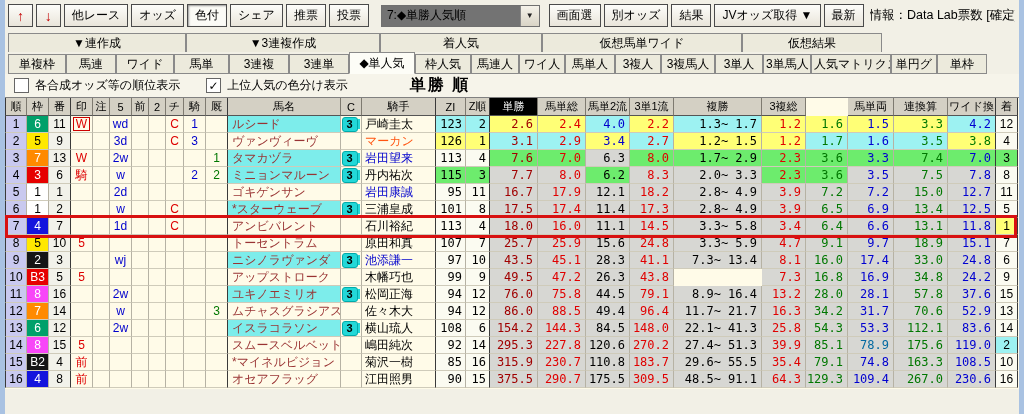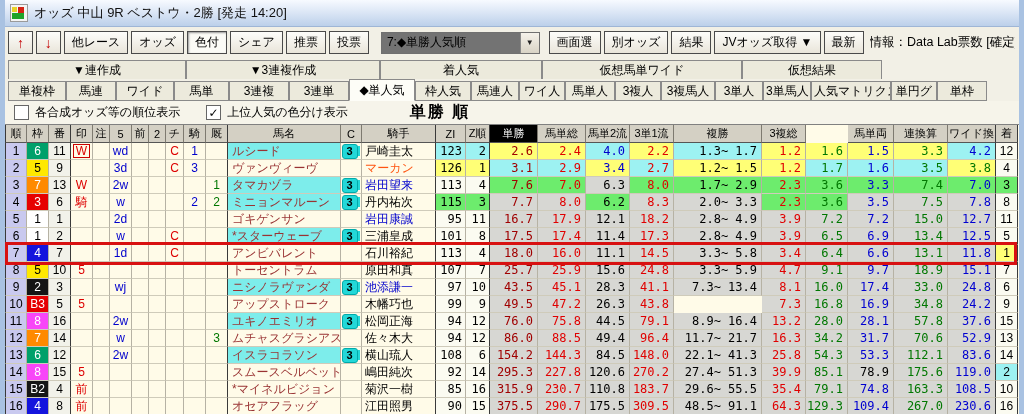--- a/index.html
+++ b/index.html
@@ -74,28 +74,20 @@
           display:inline-flex;align-items:center;justify-content:center;font-size:11px;font-weight:bold;color:#000;position:relative;margin-right:3px;}
   .cbadge::after{content:"";position:absolute;right:-3px;top:1px;width:2px;height:10px;background:#23d8d8;}
   .zicell{background:#fbfbf1;justify-content:flex-end;padding-right:3px;font-family:"DejaVu Sans Mono","Liberation Mono",monospace;}
   .fincell{background:#fbfbf1;}
   .rowhl{position:absolute;left:0;width:1012px;height:23px;border:3px solid #d81111;box-sizing:border-box;pointer-events:none;}
 </style>
 </head>
 <body>
 
 <div class="window">
-  <div class="titlebar">
-    <span class="appicon">
-        <i class="g"></i>
-        <i class="r"></i>
-        <i class="y"></i>
-      </span>
-    <span>オッズ 中山 9R ベストウ・2勝 [発走 14:20]</span>
-  </div>
 
   <div class="toolbar">
     <div class="tbtn arrowbtn">
         <span>↑</span>
       </div>
     <div class="tbtn arrowbtn">
         <span>↓</span>
       </div>
     <span class="tbtn">他レース</span>
       <span class="tbtn">オッズ</span>
@@ -650,21 +642,21 @@
         <div class="gcell jockey bdrD" style="width: 74px;">嶋田純次</div>
         <div class="gcell zicell" style="width: 30px;">92</div>
         <div class="gcell zicell bdrD" style="width: 24px;">14</div>
         <div class="gcell num" style="width: 48px; color: rgb(160, 0, 0);">295.3</div>
         <div class="gcell num" style="width: 48px; color: rgb(224, 0, 0);">227.8</div>
         <div class="gcell num" style="width: 44px; color: rgb(0, 0, 0);">120.6</div>
         <div class="gcell num" style="width: 44px; color: rgb(224, 0, 0);">270.2</div>
         <div class="gcell num" style="width: 88px; color: rgb(0, 0, 0);">27.4~ 51.3</div>
         <div class="gcell num" style="width: 44px; color: rgb(224, 0, 0);">39.9</div>
         <div class="gcell num" style="width: 42px; color: rgb(0, 119, 0);">85.1</div>
-        <div class="gcell num" style="width: 46px; color: #000000;">78.9</div>
+        <div class="gcell num" style="width: 46px; color: #0369a1;">78.9</div>
         <div class="gcell num" style="width: 54px; color: rgb(0, 119, 0);">175.6</div>
         <div class="gcell num bdrD" style="width: 48px; color: rgb(0, 0, 208);">119.0</div>
         <div class="gcell fincell bg-c bdrD" style="width: 22px;">2</div>
       </div>
       <div class="grow">
         <div class="gcell rankcell" style="width: 22px;">15</div>
         <div class="gcell f2" style="width: 22px;">B2</div>
         <div class="gcell numcell bdrD" style="width: 22px;">4</div>
         <div class="gcell small" style="width: 22px;">
           <span class="mk0">前</span>

